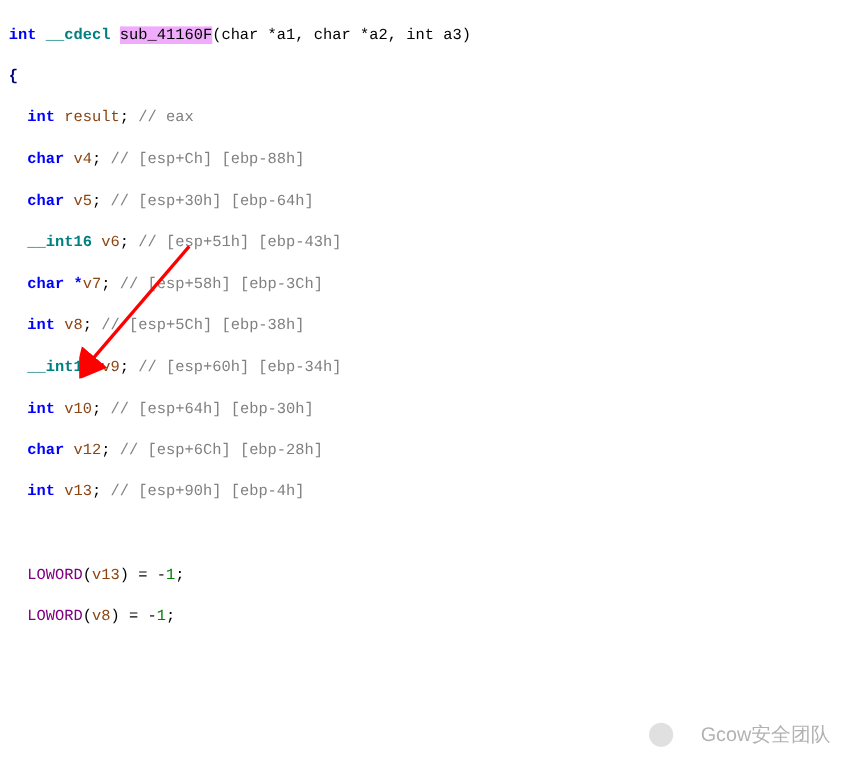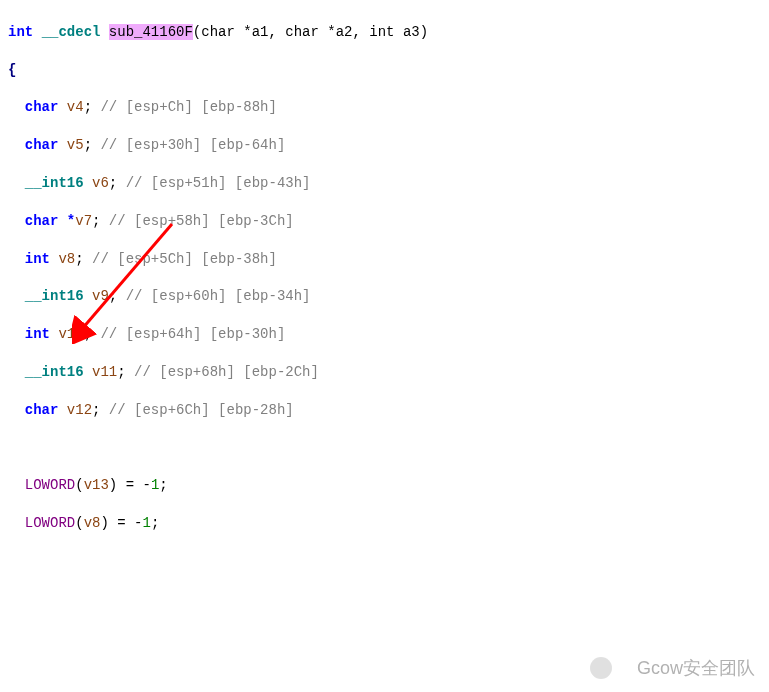--- a/index.html
+++ b/index.html
@@ -55,29 +55,30 @@
     left: 72px;
     pointer-events: none;
   }
 </style>
 </head>
 <body>
 
 <div class="code-container">
 <span class="line"><span class="kw">int</span> <span class="kw-teal">__cdecl</span> <span class="hlname">sub_41160F</span><span>(char *a1, char *a2, int a3)</span></span>
 <span class="line"><span class="brace">{</span></span>
+<span class="line">  <span class="kw">int</span> <span class="var">result</span>; <span class="comment">// eax</span></span>
 <span class="line">  <span class="kw">char</span> <span class="var">v4</span>; <span class="comment">// [esp+Ch] [ebp-88h]</span></span>
 <span class="line">  <span class="kw">char</span> <span class="var">v5</span>; <span class="comment">// [esp+30h] [ebp-64h]</span></span>
 <span class="line">  <span class="kw-teal">__int16</span> <span class="var">v6</span>; <span class="comment">// [esp+51h] [ebp-43h]</span></span>
 <span class="line">  <span class="kw">char *</span><span class="var">v7</span>; <span class="comment">// [esp+58h] [ebp-3Ch]</span></span>
 <span class="line">  <span class="kw">int</span> <span class="var">v8</span>; <span class="comment">// [esp+5Ch] [ebp-38h]</span></span>
 <span class="line">  <span class="kw-teal">__int16</span> <span class="var">v9</span>; <span class="comment">// [esp+60h] [ebp-34h]</span></span>
 <span class="line">  <span class="kw">int</span> <span class="var">v10</span>; <span class="comment">// [esp+64h] [ebp-30h]</span></span>
-<span class="line">  <span class="kw-teal">__int16</span> <span class="var">v11</span>; <span class="comment">// [esp+68h] [ebp-2Ch]</span></span>
 <span class="line">  <span class="kw">char</span> <span class="var">v12</span>; <span class="comment">// [esp+6Ch] [ebp-28h]</span></span>
+<span class="line">  <span class="kw">int</span> <span class="var">v13</span>; <span class="comment">// [esp+90h] [ebp-4h]</span></span>
 <span class="line"> </span>
 <span class="line">  <span class="macro">LOWORD</span>(<span class="var">v13</span>) = -<span class="num">1</span>;</span>
 <span class="line">  <span class="macro">LOWORD</span>(<span class="var">v8</span>) = -<span class="num">1</span>;</span>
 
 
 
 
 
 
 

